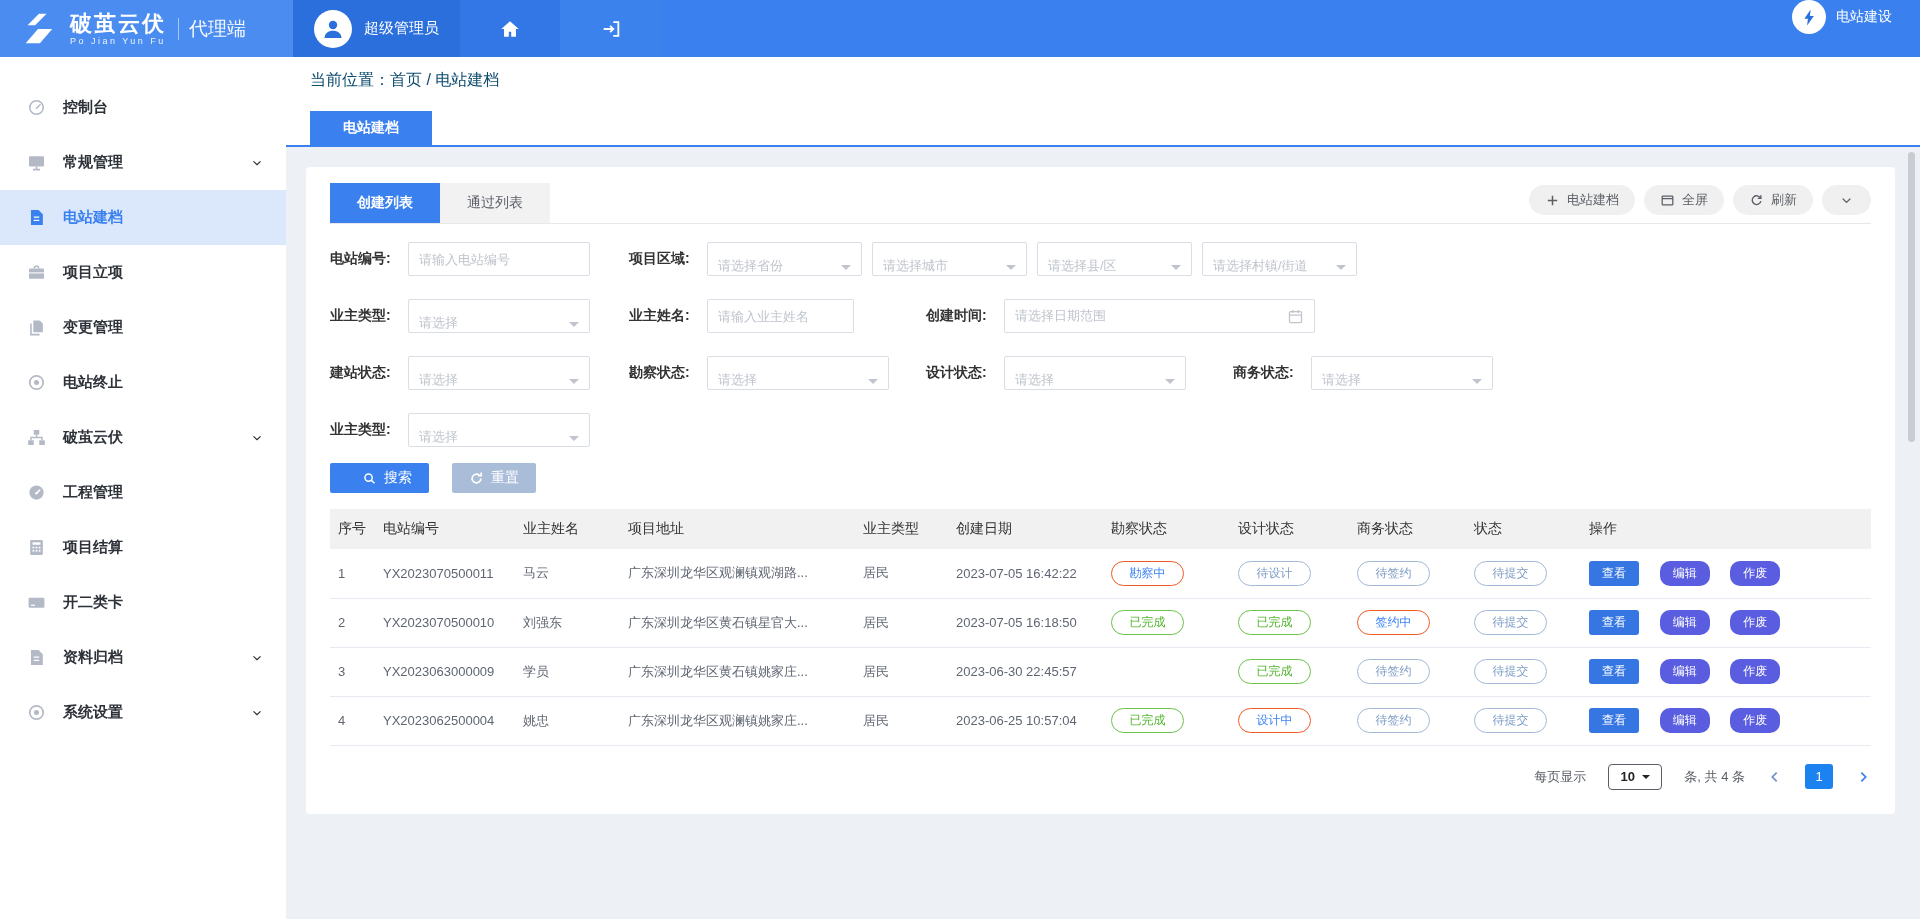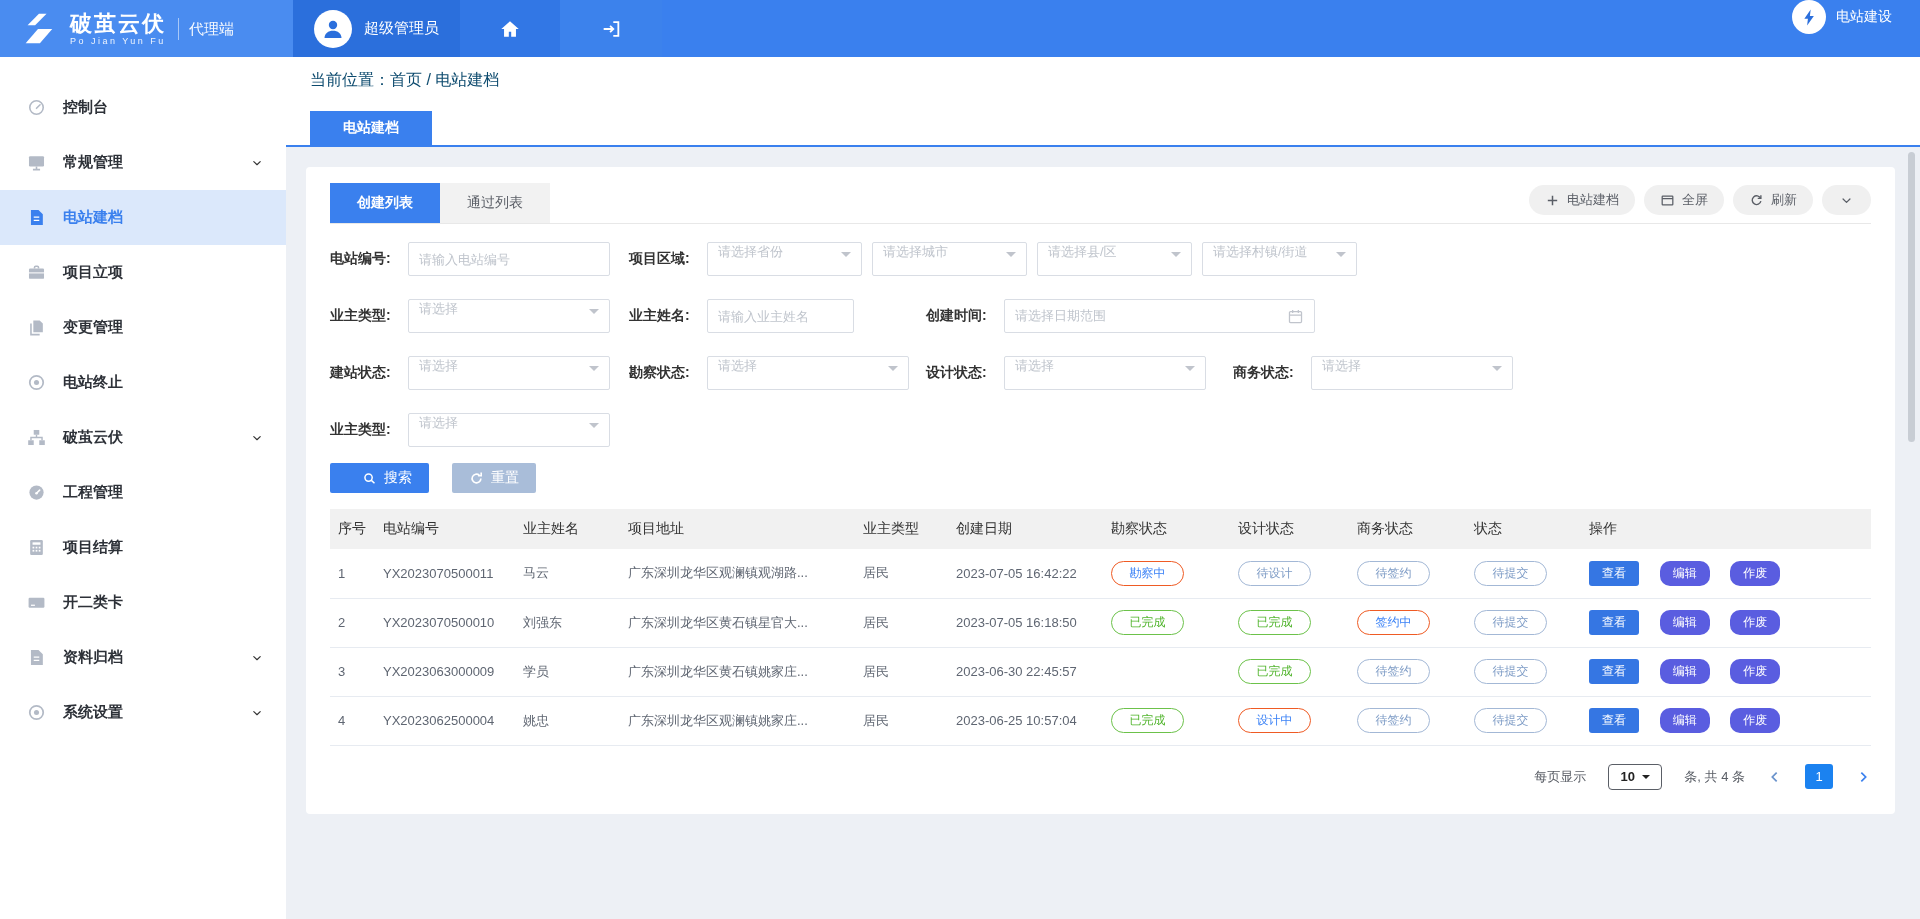--- a/index.html
+++ b/index.html
@@ -5,21 +5,21 @@
   * { margin:0; padding:0; box-sizing:border-box; }
   html,body { width:1920px; height:919px; overflow:hidden;
     font-family:"Liberation Sans","DejaVu Sans",sans-serif; background:#edf0f5; }
 
   
   .topnav { height:57px; background:#3a80ee; display:flex; align-items:stretch; color:#fff; }
   .brand { width:293px; background:#4a8cf0; display:flex; align-items:center; padding-left:16px; gap:10px; }
   .brand-logo { width:44px; height:38px; flex:0 0 auto; }
   .brand-text .bname { font-size:22px; font-weight:bold; letter-spacing:2px; line-height:24px; }
   .brand-text .bpinyin { font-size:9px; letter-spacing:2.5px; opacity:.9; }
-  .brand-portal { font-size:15px; padding-left:10px; border-left:1px solid rgba(255,255,255,.55); margin-left:2px; opacity:.95; align-self:center; height:22px; line-height:22px; }
+  .brand-portal { font-size:19px; padding-left:10px; border-left:1px solid rgba(255,255,255,.55); margin-left:2px; opacity:.95; align-self:center; height:22px; line-height:22px; }
   .hseg { display:flex; align-items:center; justify-content:center; }
   .hseg-user { width:167px; background:#2b6fdc; gap:12px; padding:0 10px; cursor:pointer; }
   .avatar { width:38px; height:38px; border-radius:50%; background:#fff; display:flex; align-items:center; justify-content:center; }
   .avatar svg { width:24px; height:24px; }
   .uname { font-size:15px; }
   .hseg-home { width:100px; background:#3277e5; cursor:pointer; }
   .hseg-exit { width:102px; background:#3c82ec; cursor:pointer; }
   .hseg svg.hicon { width:22px; height:22px; }
   .hspacer { flex:1; }
   .qlinks { display:flex; align-items:center; gap:40px; margin-right:28px;flex-direction:column; }
@@ -56,24 +56,24 @@
   .pill.iconly { padding:0 17px; }
 
   
   .frow { position:relative; height:34px; margin-bottom:23px; }
   .fg { position:absolute; top:0; display:flex; align-items:center; }
   .fg.c1{ left:0; } .fg.c2{ left:299px; } .fg.c3{ left:596px; } .fg.c4{ left:903px; }
   .flabel { width:70px; margin-right:8px; font-size:14px; font-weight:bold; color:#333; white-space:nowrap; }
   .ctl { height:34px; border:1px solid #d9dde4; border-radius:2px; background:#fff; font-size:13px; color:#bfc4cc; padding:0 10px; }
   input.ctl { outline:none; color:#333; }
   input.ctl::placeholder { color:#bfc4cc; }
-  .select { display:flex; align-items:flex-start; justify-content:space-between; cursor:pointer; }
+  .select { display:flex; align-items:flex-end; justify-content:space-between; cursor:pointer; }
   .caret { width:0; height:0; border:5px solid transparent; border-top-color:#c0c4cc; margin-top:9px; margin-left:8px; }
   .selgroup { display:flex; gap:10px; }
-  .w182{ width:202px; } .w155{ width:155px; } .w147{ width:147px; } .w311{ width:311px; }
+  .w182{ width:182px; } .w155{ width:155px; } .w147{ width:147px; } .w311{ width:311px; }
   .datebox { display:flex; align-items:center; justify-content:space-between; }
   .datebox svg { width:17px; height:17px; }
 
   .btnrow { display:flex; gap:23px; margin:16px 0 16px; }
   .sbtn { height:30px; padding:0 17px; border:none; border-radius:2px; color:#fff; font-size:14px; display:flex; align-items:center; gap:7px; cursor:pointer; font-family:inherit; }
   .sbtn svg { width:15px; height:15px; }
   .sbtn.search { background:#3a80ee;padding-left:32px; }
   .sbtn.reset { background:#a9bdd9; }
 
   

